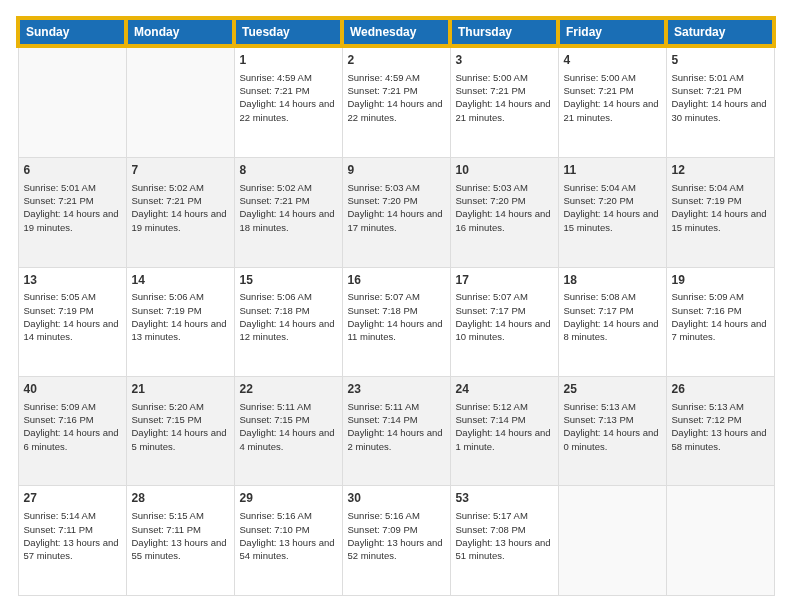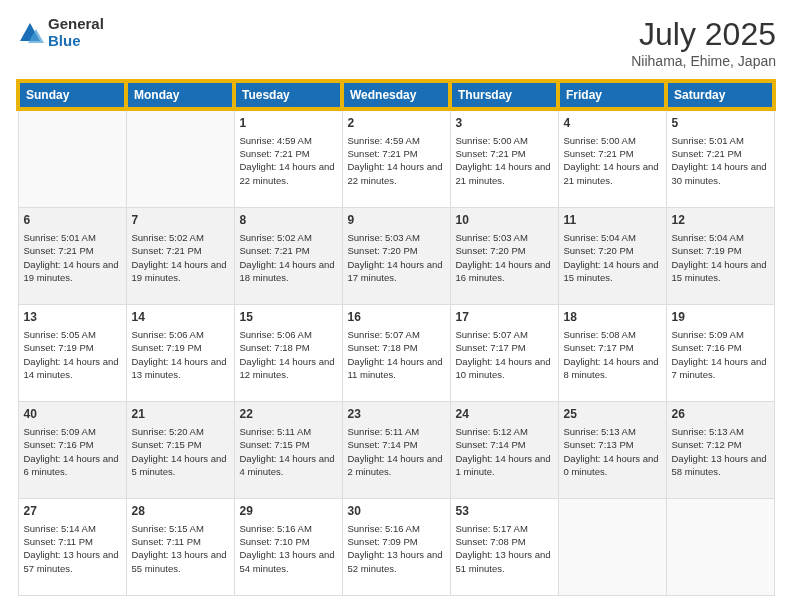--- a/index.html
+++ b/index.html
@@ -92,36 +92,20 @@
       background: #fff;
     }
     .row-shaded td.empty, .row-white td.empty {
       background: #f9f9f9;
     }
   </style>
 </head>
 <body>
 
 <div class="page">
-  <div class="header">
-    <div class="logo">
-      <svg class="logo-icon" viewBox="0 0 28 28">
-        <polygon points="14,4 24,22 4,22" fill="#1a6eb5"></polygon>
-        <polygon points="20,10 28,24 12,24" fill="#4a9fd4" opacity="0.7"></polygon>
-      </svg>
-      <div class="logo-text">
-        <span class="general">General</span>
-        <span class="blue">Blue</span>
-      </div>
-    </div>
-    <div class="title-block">
-      <div class="month-year">July 2025</div>
-      <div class="location">Niihama, Ehime, Japan</div>
-    </div>
-  </div>
 
   <table class="calendar">
     <thead>
       <tr>
         <th>Sunday</th>
         <th>Monday</th>
         <th>Tuesday</th>
         <th>Wednesday</th>
         <th>Thursday</th>
         <th>Friday</th>

